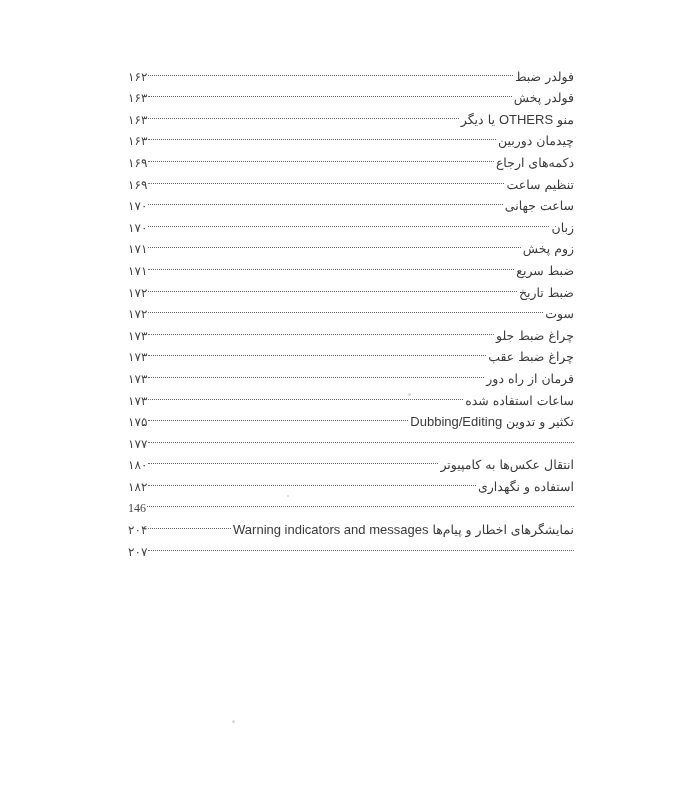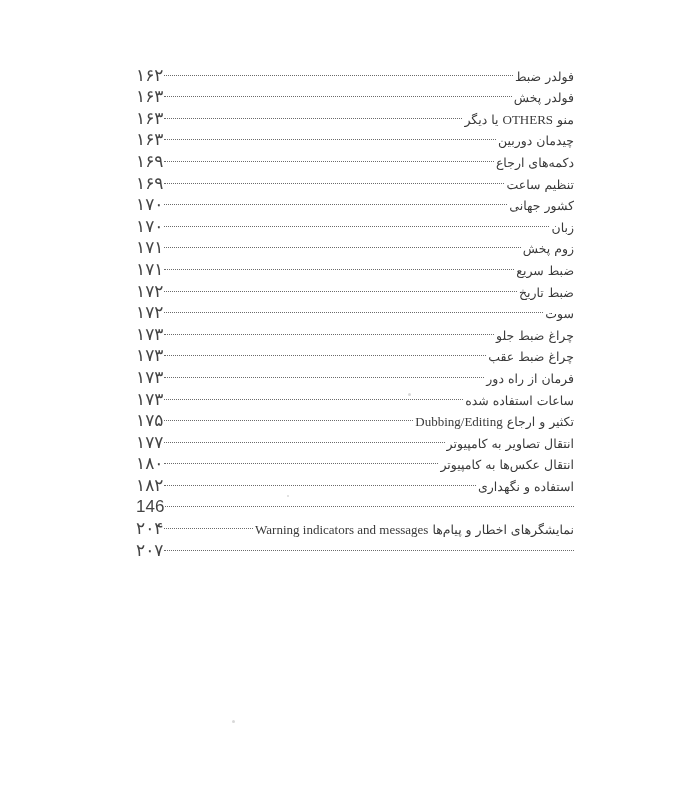--- a/index.html
+++ b/index.html
@@ -30,21 +30,21 @@
       line-height: 21.6px;
       font-size: 12.5px;
       white-space: nowrap;
     }
     .toc-title {
       flex: 0 0 auto;
       padding-left: 2px;
       text-align: center;
     }
     .toc-title .latin {
-      font-family: Liberation Serif, serif;
+      font-family: Liberation Sans, sans-serif;
       font-size: 13px;
       direction: ltr;
       unicode-bidi: isolate;
     }
     .toc-leader {
       flex: 1 1 auto;
       overflow: hidden;
       height: 21.6px;
       position: relative;
     }
@@ -52,25 +52,24 @@
       content: "";
       position: absolute;
       left: 0;
       right: 0;
       bottom: 5px;
       border-bottom: 1.6px dotted #6a6a6a;
     }
     .toc-page {
       flex: 0 0 auto;
       padding-right: 1px;
-      font-family: Liberation Sans, sans-serif;
-      font-size: 17px;
+      font-family: Liberation Serif, serif;
+      font-size: 12px;
       color: #444;
       direction: rtl;
-      margin-left: 8px;
     }
     .speck {
       position: absolute;
       background: #d8d8d8;
       border-radius: 50%;
     }
   </style>
 </head>
 <body>
 
@@ -99,21 +98,21 @@
     <span class="toc-title"><span>دکمه‌های ارجاع</span></span>
     <span class="toc-leader"></span>
     <span class="toc-page">۱۶۹</span>
   </div>
   <div class="toc-row">
     <span class="toc-title"><span>تنظیم ساعت</span></span>
     <span class="toc-leader"></span>
     <span class="toc-page">۱۶۹</span>
   </div>
   <div class="toc-row">
-    <span class="toc-title"><span>کشور جهانی</span></span>
+    <span class="toc-title"><span>ساعت جهانی</span></span>
     <span class="toc-leader"></span>
     <span class="toc-page">۱۷۰</span>
   </div>
   <div class="toc-row">
     <span class="toc-title"><span>زبان</span></span>
     <span class="toc-leader"></span>
     <span class="toc-page">۱۷۰</span>
   </div>
   <div class="toc-row">
     <span class="toc-title"><span>زوم پخش</span></span>
@@ -149,26 +148,25 @@
     <span class="toc-title"><span>فرمان از راه دور</span></span>
     <span class="toc-leader"></span>
     <span class="toc-page">۱۷۳</span>
   </div>
   <div class="toc-row">
     <span class="toc-title"><span>ساعات استفاده شده</span></span>
     <span class="toc-leader"></span>
     <span class="toc-page">۱۷۳</span>
   </div>
   <div class="toc-row">
-    <span class="toc-title"><span>تکثیر و ارجاع</span> <span class="latin">Dubbing/Editing</span></span>
+    <span class="toc-title"><span>تکثیر و تدوین</span> <span class="latin">Dubbing/Editing</span></span>
     <span class="toc-leader"></span>
     <span class="toc-page">۱۷۵</span>
   </div>
   <div class="toc-row">
-    <span class="toc-title"><span>انتقال تصاویر به کامپیوتر</span></span>
     <span class="toc-leader"></span>
     <span class="toc-page">۱۷۷</span>
   </div>
   <div class="toc-row">
     <span class="toc-title"><span>انتقال عکس‌ها به کامپیوتر</span></span>
     <span class="toc-leader"></span>
     <span class="toc-page">۱۸۰</span>
   </div>
   <div class="toc-row">
     <span class="toc-title"><span>استفاده و نگهداری</span></span>

